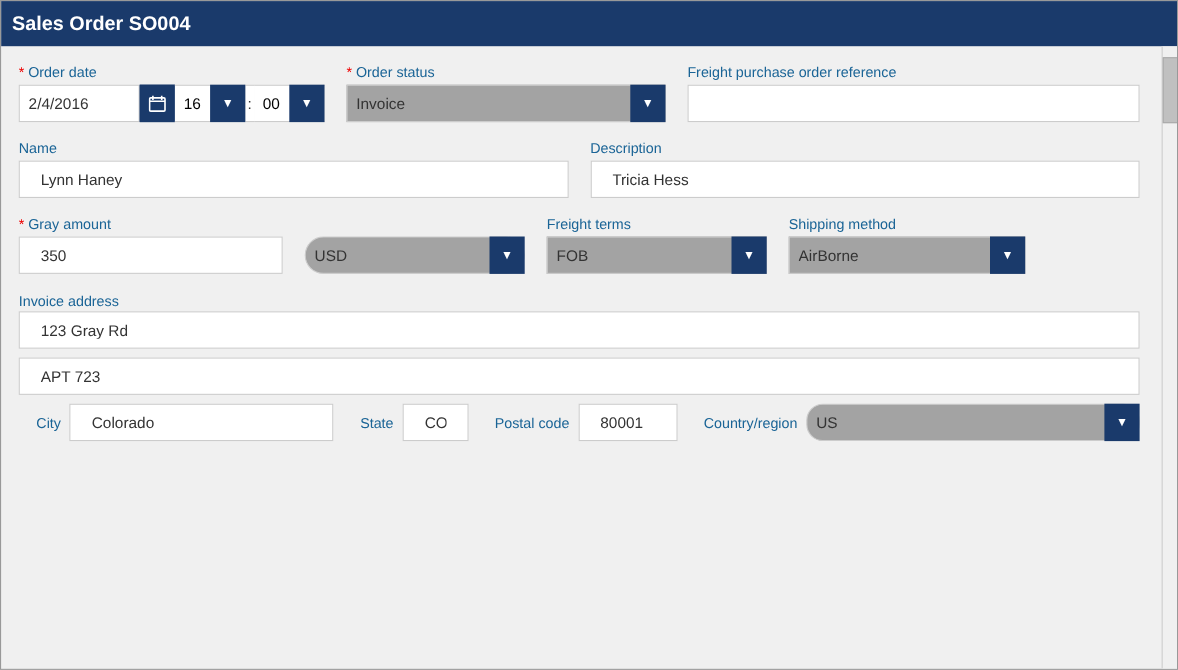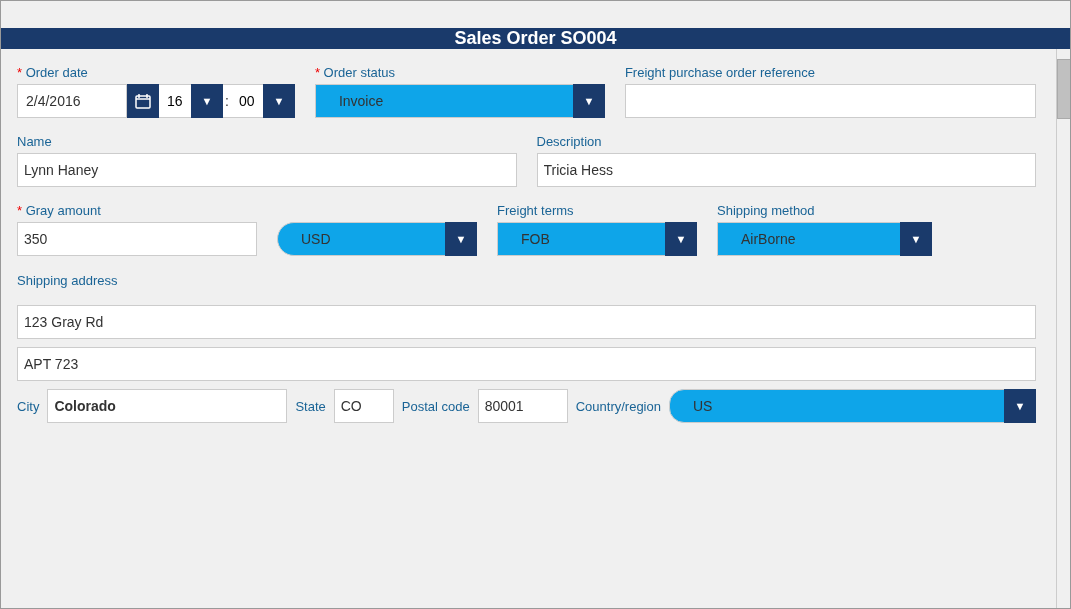--- a/index.html
+++ b/index.html
@@ -1,26 +1,24 @@
 <!DOCTYPE html>
 <html><head>
   <meta charset="utf-8">
   <style>
     * { box-sizing: border-box; margin: 0; padding: 0; }
     body { font-family: Arial, sans-serif; font-size: 14px; background: #f0f0f0; }
 
     .title-bar {
       background: #1a3a6b;
       color: #fff;
-      text-align: center;
-      padding: 0;
+      padding: 10px;
       font-size: 18px;
       font-weight: bold;
       flex-shrink: 0;
-      margin-top: 27px;
     }
 
     .form-row {
       display: flex;
       gap: 20px;
       margin-bottom: 16px;
       align-items: flex-end;
     }
 
     .form-group {
@@ -34,41 +32,41 @@
       font-size: 13px;
     }
 
     .form-label.required::before {
       content: '* ';
       color: #e00;
     }
 
     .form-input {
       border: 1px solid #ccc;
-      padding: 6px 6px;
+      padding: 6px 19px;
       font-size: 14px;
       color: #333;
       background: #fff;
       height: 34px;
     }
 
     .select-wrapper {
       position: relative;
       display: inline-flex;
       align-items: stretch;
     }
 
     .select-wrapper select {
       appearance: none;
       -webkit-appearance: none;
       border: 1px solid #ccc;
-      padding: 6px 40px 6px 23px;
+      padding: 6px 40px 6px 8px;
       font-size: 14px;
       color: #333;
-      background: #0ea5e9;
+      background: #a3a3a3;
       height: 34px;
       cursor: pointer;
     }
 
     .select-arrow {
       position: absolute;
       right: 0;
       top: 0;
       bottom: 0;
       width: 32px;
@@ -157,20 +155,21 @@
       display: flex;
       align-items: center;
       gap: 8px;
       margin-top: 4px;
     }
 
     .city-label, .state-label, .postal-label, .country-label {
       color: #1a6496;
       font-size: 13px;
       white-space: nowrap;
+      margin-left: 16px;
     }
 
     .outer-container {
       display: flex;
       flex-direction: column;
       width: 1071px;
       height: 609px;
       border: 1px solid #999;
       overflow: hidden;
     }
@@ -318,34 +317,34 @@
               <option value="FedEx">FedEx</option>
               <option value="UPS">UPS</option>
               <option value="DHL">DHL</option>
             </select>
             <div class="select-arrow"></div>
           </div>
         </div>
       </div>
 
       <div class="delivery-section">
-        <label class="form-label">Shipping address</label>
-
-        <div class="address-line" style="margin-top:17px;">
+        <label class="form-label">Invoice address</label>
+
+        <div class="address-line" style="margin-top:2px;">
           <input type="text" class="form-input" style="width: 100%;" value="123 Gray Rd">
         </div>
 
         <div class="address-line">
           <input type="text" class="form-input" style="width: 100%;" value="APT 723">
         </div>
 
         
         <div class="city-row">
           <span class="city-label">City</span>
-          <input type="text" class="form-input" style="width: 240px; font-weight: bold;" value="Colorado">
+          <input type="text" class="form-input" style="width: 240px;" value="Colorado">
 
           <span class="state-label">State</span>
           <input type="text" class="form-input" style="width: 60px;" value="CO">
 
           <span class="postal-label">Postal code</span>
           <input type="text" class="form-input" style="width: 90px;" value="80001">
 
           <span class="country-label">Country/region</span>
           <div class="select-wrapper" style="flex:1;">
             <select style="width:100%;border-radius:15px;">

